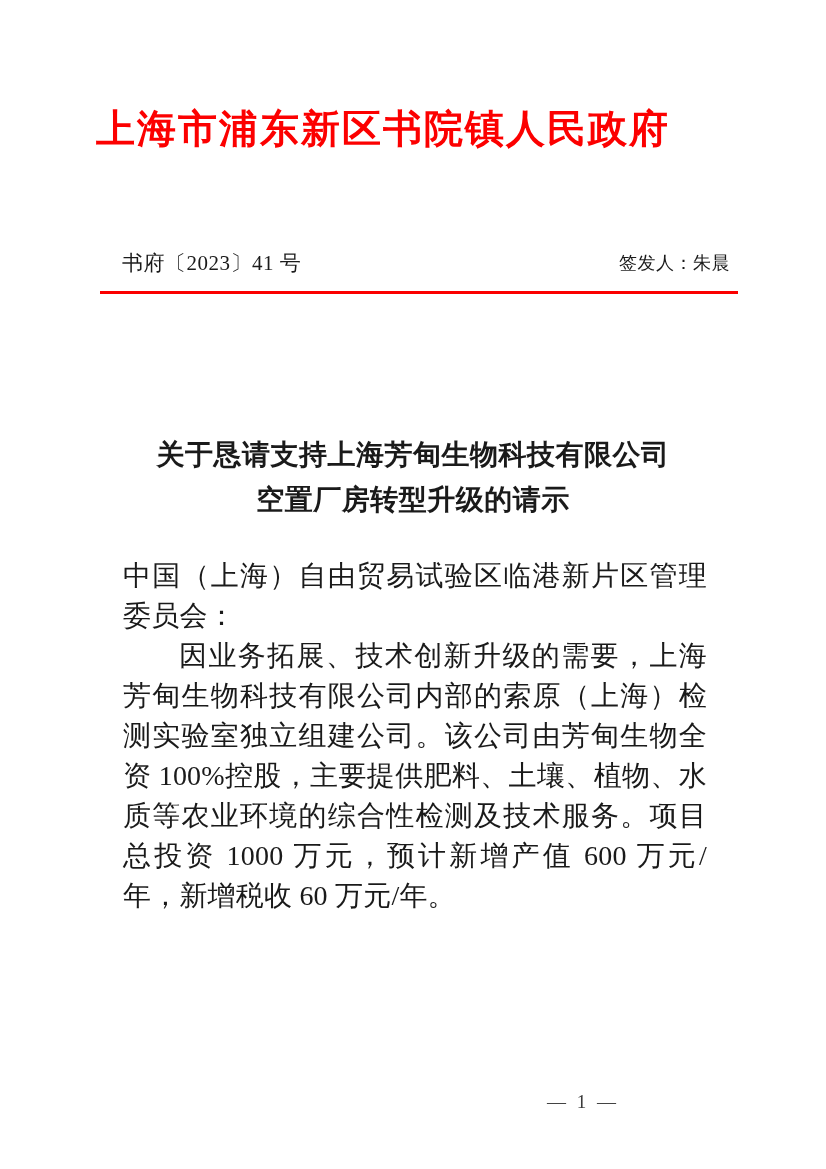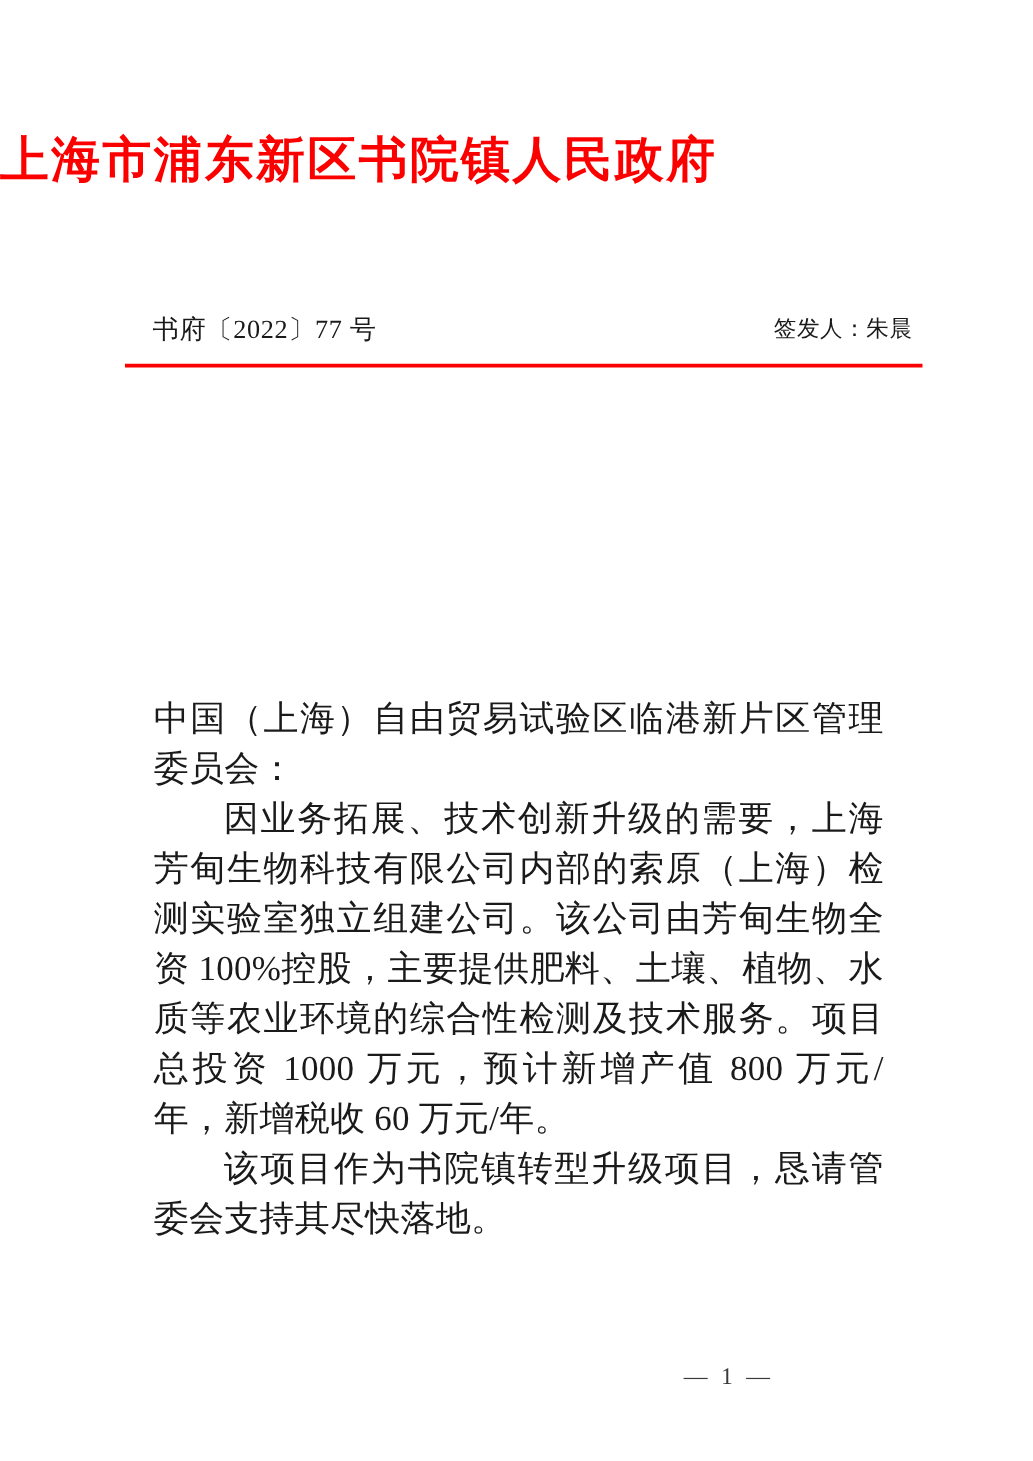--- a/index.html
+++ b/index.html
@@ -21,21 +21,21 @@
     overflow: hidden;
     box-sizing: border-box;
   }
 
   
   .masthead {
     position: absolute;
     left: 0;
     top: 103px;
     width: 766px;
-    text-align: left;
+    text-align: center;
     color: #fc0000;
     font-family: "Liberation Serif", "DejaVu Serif", serif;
     font-weight: bold;
     font-size: 39px;
     letter-spacing: 2px;
     line-height: 52px;
     white-space: nowrap;
   }
 
   
@@ -122,30 +122,33 @@
   .page-number .pn-inner { padding-left: 340px; }
 </style>
 </head>
 <body>
 
 <div class="page">
 
   <div class="masthead">上海市浦东新区书院镇人民政府</div>
 
   <div class="docnum-row">
-    <span class="docnum">书府〔2022〕77 号</span>
+    <span class="docnum">书府〔2023〕41 号</span>
     <span class="signer">签发人：朱晨</span>
   </div>
 
   <div class="red-rule"></div>
 
+  <div class="doc-title">
+    <span class="tline">关于恳请支持上海芳甸生物科技有限公司</span>
+    <span class="tline">空置厂房转型升级的请示</span>
+  </div>
 
   <div class="body-block">
     <p class="para addressee">中国（上海）自由贸易试验区临港新片区管理委员会：</p>
-    <p class="para indent">因业务拓展、技术创新升级的需要，上海芳甸生物科技有限公司内部的索原（上海）检测实验室独立组建公司。该公司由芳甸生物全资 100%控股，主要提供肥料、土壤、植物、水质等农业环境的综合性检测及技术服务。项目总投资 1000 万元，预计新增产值 800 万元/年，新增税收 60 万元/年。</p>
-    <p class="para indent">该项目作为书院镇转型升级项目，恳请管委会支持其尽快落地。</p>
+    <p class="para indent">因业务拓展、技术创新升级的需要，上海芳甸生物科技有限公司内部的索原（上海）检测实验室独立组建公司。该公司由芳甸生物全资 100%控股，主要提供肥料、土壤、植物、水质等农业环境的综合性检测及技术服务。项目总投资 1000 万元，预计新增产值 600 万元/年，新增税收 60 万元/年。</p>
   </div>
 
   <div class="page-number">
     <span class="pn-inner">— 1 —</span>
   </div>
 
 </div>
 
 </body></html>

